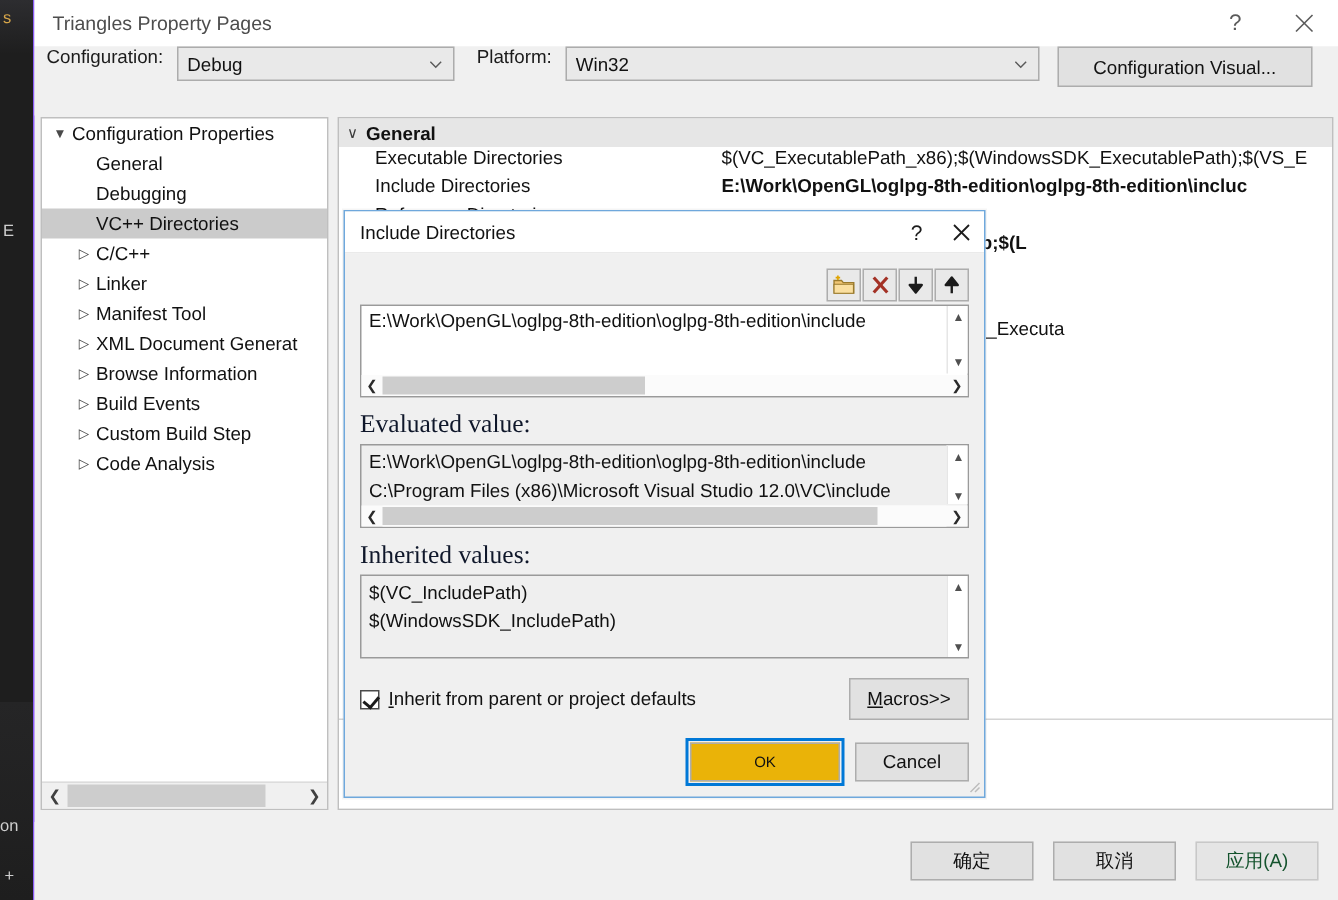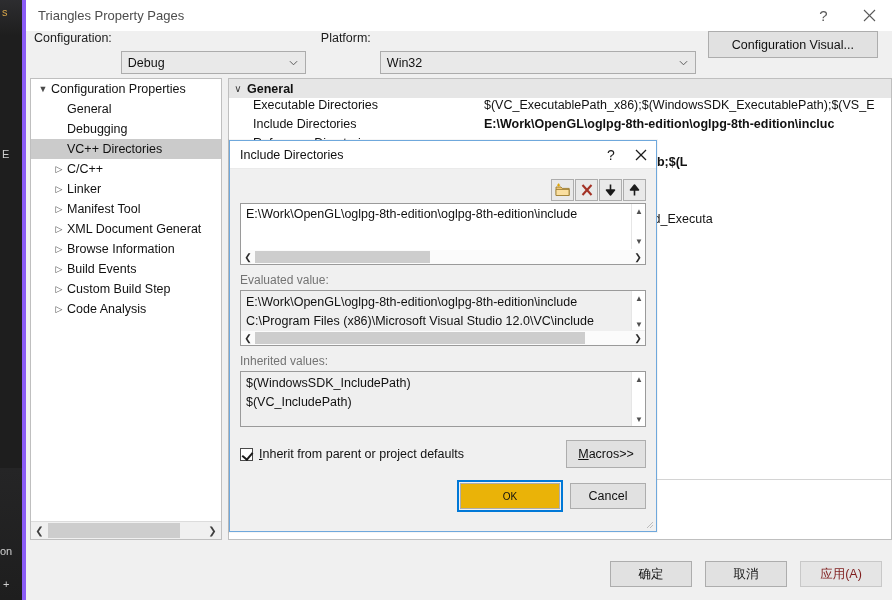--- a/index.html
+++ b/index.html
@@ -20,21 +20,21 @@
   .vs-backdrop .gl { position:absolute; color:#9b9b9b; font-size:11px; }
   .vs-backdrop .g1 { left:2px; top:6px; color:#d7a64a; }
   .vs-backdrop .g2 { left:2px; top:148px; color:#cfcfcf; }
   .vs-backdrop .g3 { left:0px; top:545px; color:#cfcfcf; }
   .vs-backdrop .g4 { left:3px; top:578px; color:#cfcfcf; }
 
   
   .win {
     position: absolute; left: 22px; top: 0; width: 870px; height: 600px;
     background: #f0f0f0;
-    border-left: 4px solid #8b5cf6;
+    border-left: 1px solid #8b5cf6;
   }
   .win-title {
     height: 31px; background: #ffffff;
     display: flex; align-items: center;
     padding-left: 12px;
   }
   .win-title .t {
     font-size: 13px; color: #4d4d4d;
     font-family: "Liberation Sans", sans-serif;
   }
@@ -51,21 +51,20 @@
     background: #f0f0f0;
     display: flex; align-items: flex-start;
   }
   .lbl { font-size: 12.5px; color: #1b1b1b; }
   .combo {
     height: 23px; background: #e9e9e9;
     border: 1px solid #acacac;
     display: flex; align-items: center;
     padding-left: 6px; font-size: 12.5px; color: #111;
     position: relative;
-    margin-top: 20px;
   }
   .combo .chev {
     position: absolute; right: 7px; top: 50%; transform: translateY(-50%);
     width: 9px; height: 9px;
   }
   .cfg-label-1 { margin-left: 8px; }
   .combo-cfg { margin-left: 9px; width: 185px; }
   .cfg-label-2 { margin-left: 15px; }
   .combo-plat { margin-left: 9px; width: 316px; }
   .btn {
@@ -126,21 +125,21 @@
   .desc-text { font-size: 12.5px; color:#111; line-height: 17px; }
 
   
   .win-foot {
     position: absolute; left: 0; bottom: 0; width: 870px; height: 52px;
     background: #f0f0f0;
     display: flex; align-items: center; justify-content: flex-end;
     padding-right: 14px; gap: 13px;
   }
   .btn-foot { width: 82px; height: 26px; font-size: 12.5px; }
-  .btn-foot.disabled { color: #7f1d1d; background: #e5e5e5; border-color: #c8c8c8; }
+  .btn-foot.disabled { color: #14532d; background: #e5e5e5; border-color: #c8c8c8; }
 
   
   .dlg {
     position: absolute; left: 229px; top: 140px; width: 428px; height: 392px;
     background: #f0f0f0; border: 1px solid #6fa8dc;
     box-shadow: 0 0 0 1px rgba(0,0,0,0.04);
   }
   .dlg-title {
     height: 28px; background: #ffffff;
     display: flex; align-items: center; padding-left: 10px;
@@ -161,21 +160,21 @@
   }
   .editlist .content { position:absolute; left:0; top:0; right:15px; bottom:15px; padding: 3px 5px; }
   .editlist .line { font-size: 12.5px; color:#111; white-space:nowrap; }
   .vscroll { position:absolute; right:0; top:0; width:14px; bottom:15px; background:#ffffff; border-left:1px solid #e6e6e6;}
   .vs-arrow { width:14px; height:14px; display:flex; align-items:center; justify-content:center; font-size:8px; color:#505050;}
   .hbar { position:absolute; left:0; bottom:0; right:0; height:14px; background:#fbfbfb; display:flex; align-items:center; }
   .hbar .a { width:14px; height:14px; display:flex; align-items:center; justify-content:center; font-size:9px; color:#2a2a2a;}
   .hbar .track { flex:1; height:14px; position:relative; background:#fbfbfb;}
   .hbar .thumb { position:absolute; top:1px; height:12px; background:#cdcdcd; }
 
-  .field-label { font-size: 12px; color:#737373; margin: 8px 0 3px 0; }
+  .field-label { font-size: 17px; color:#0f172a; margin: 8px 0 3px 0; font-family: Liberation Serif, serif; }
 
   .valuebox {
     height: 56px; background:#efefef; border:1px solid #9a9a9a; position: relative;
   }
   .valuebox.noh { height: 56px; }
   .valuebox .content { position:absolute; left:0; top:0; right:15px; bottom:0; padding: 2px 5px; }
   .valuebox.withh .content { bottom: 15px; }
   .valuebox .line { font-size: 12.5px; color:#111; white-space:nowrap; line-height:19px;}
 
   .dlg-check-row { display:flex; align-items:center; margin-top: 12px; height: 30px; }
@@ -428,22 +427,22 @@
           <div class="track">
             <div class="thumb" style="left:0;width:330px;"></div>
           </div>
           <div class="a">❯</div>
         </div>
       </div>
 
       <div class="field-label">Inherited values:</div>
       <div class="valuebox noh">
         <div class="content" id="inh-values" style="bottom:0;">
+            <div class="line">$(VC_IncludePath)</div>
             <div class="line">$(WindowsSDK_IncludePath)</div>
-            <div class="line">$(VC_IncludePath)</div>
           </div>
         <div class="vscroll" style="bottom:0;">
           <div class="vs-arrow">▲</div>
           <div style="height:26px"></div>
           <div class="vs-arrow">▼</div>
         </div>
       </div>
 
       <div class="dlg-check-row">
         <div class="cbox"></div>

